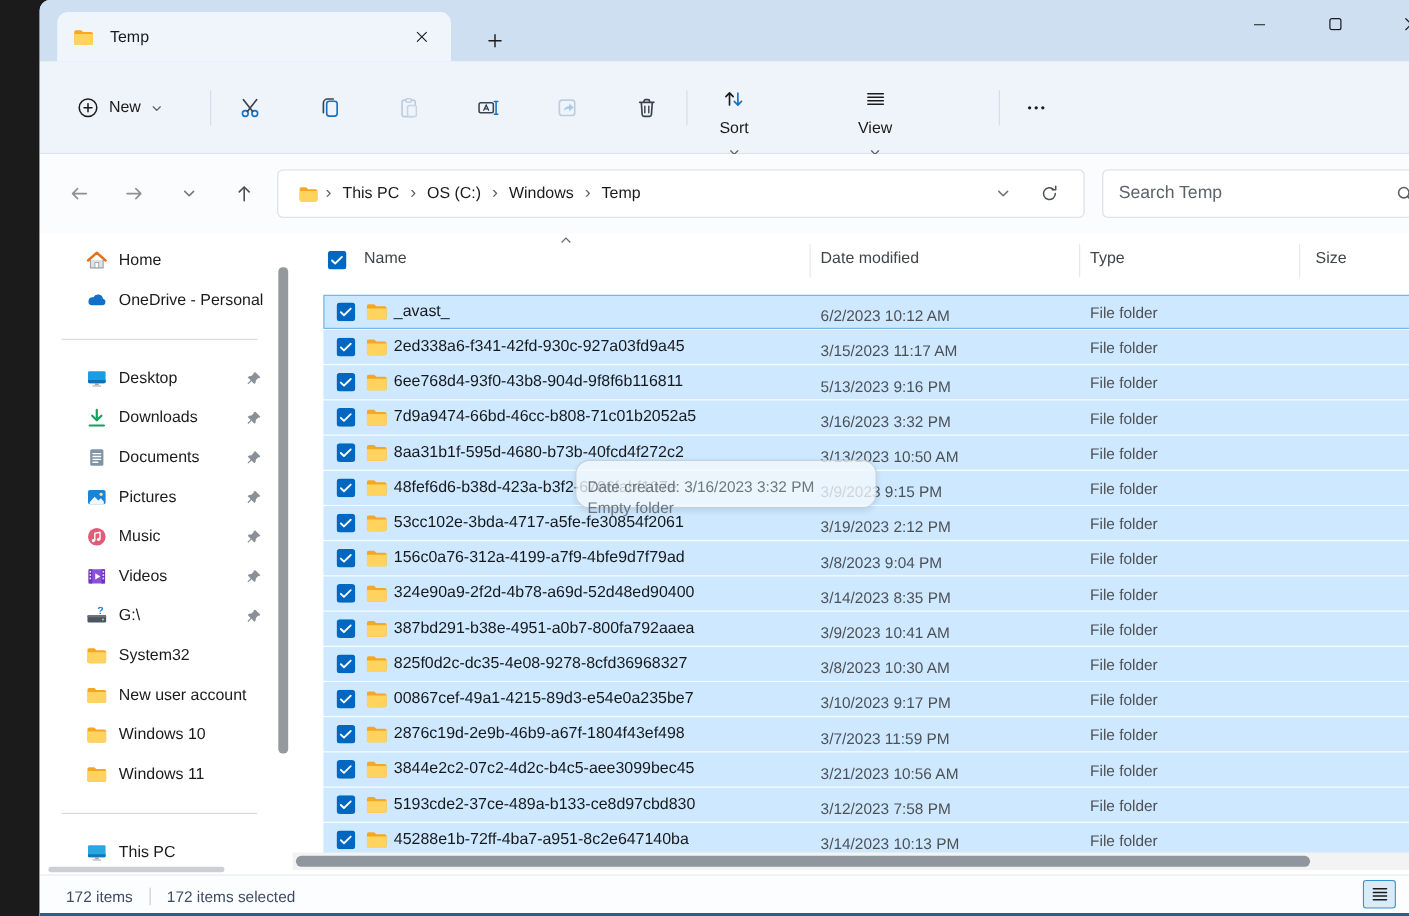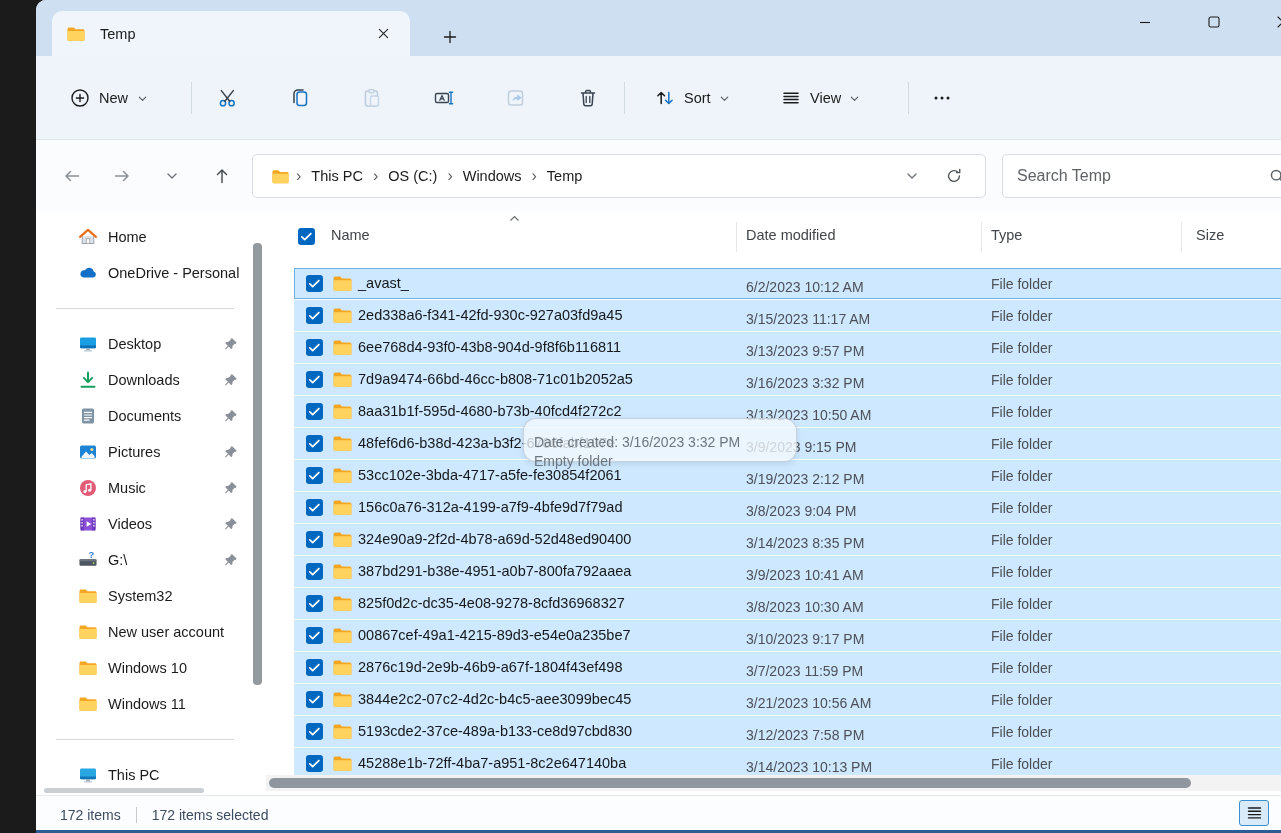--- a/index.html
+++ b/index.html
@@ -18,21 +18,21 @@
   .newtab{position:absolute;left:398px;top:23px;width:32px;height:28px;display:flex;align-items:center;justify-content:center;border-radius:4px;}
   .wincontrols{position:absolute;right:0;top:0;display:flex;height:44px;}
   .wc{width:69px;height:44px;display:flex;align-items:center;justify-content:center;}
 
   
   .toolbar{position:absolute;top:56px;left:0;right:0;height:84px;background:#eef4fa;border-bottom:1px solid #dde5ec;}
   .btn-new{position:absolute;left:22px;top:23px;height:38px;display:flex;align-items:center;gap:9px;padding:0 12px;border-radius:4px;}
   .btn-new .lbl{font-size:14.5px;color:#1b1b1b;}
   .tsep{position:absolute;top:26px;width:1px;height:32px;background:#d3dbe2;}
   .tbtn{position:absolute;top:22px;width:40px;height:40px;display:flex;align-items:center;justify-content:center;border-radius:4px;}
-  .btn-drop{position:absolute;top:23px;height:38px;display:flex;align-items:center;gap:8px;padding:0 10px;border-radius:4px;}
+  .btn-drop{position:absolute;top:23px;height:38px;display:flex;align-items:center;gap:8px;padding:0 10px;border-radius:4px;flex-direction:column;}
   .btn-drop .lbl{font-size:14.5px;color:#1b1b1b;}
   .chev{color:#5a6065;}
 
   
   .addressrow{position:absolute;top:140px;left:0;right:0;height:72px;background:#fbfcfd;}
   .navbtns{position:absolute;left:12px;top:16px;display:flex;gap:2px;}
   .nbtn{width:48px;height:40px;display:flex;align-items:center;justify-content:center;border-radius:4px;}
   .crumbbar{position:absolute;left:216px;top:14px;width:734px;height:44px;background:#fff;
     border:1px solid #d9dde1;border-radius:5px;display:flex;align-items:center;padding:0 10px;}
   .crumbbar .loc-icon{margin:0 4px 0 8px;}
@@ -563,21 +563,21 @@
               <path d="M3.6 8.3l2.7 2.6 5.8-5.7" stroke="#fff" stroke-width="1.6" fill="none" stroke-linecap="round" stroke-linejoin="round"></path>
             </svg>
           </span>
       <span class="ficon">
             <svg width="21" height="21" viewBox="0 0 20 20">
               <path d="M1.5 5c0-.9.7-1.6 1.6-1.6h4.6l1.9 1.8h7.3c.9 0 1.6.7 1.6 1.6v8.6c0 .9-.7 1.6-1.6 1.6H3.1c-.9 0-1.6-.7-1.6-1.6z" fill="#f5a623"></path>
               <path d="M1.5 7h17v8.4c0 .9-.7 1.6-1.6 1.6H3.1c-.9 0-1.6-.7-1.6-1.6z" fill="#ffd35e"></path>
             </svg>
           </span>
       <span class="fname">6ee768d4-93f0-43b8-904d-9f8f6b116811</span>
-      <span class="fdate">3/13/2023 9:57 PM</span>
+      <span class="fdate">5/13/2023 9:16 PM</span>
       <span class="ftype">File folder</span>
     </div>
         <div class="row">
       <span class="cb">
             <svg width="17" height="17" viewBox="0 0 16 16">
               <rect width="16" height="16" rx="3" fill="#0067c0"></rect>
               <path d="M3.6 8.3l2.7 2.6 5.8-5.7" stroke="#fff" stroke-width="1.6" fill="none" stroke-linecap="round" stroke-linejoin="round"></path>
             </svg>
           </span>
       <span class="ficon">

